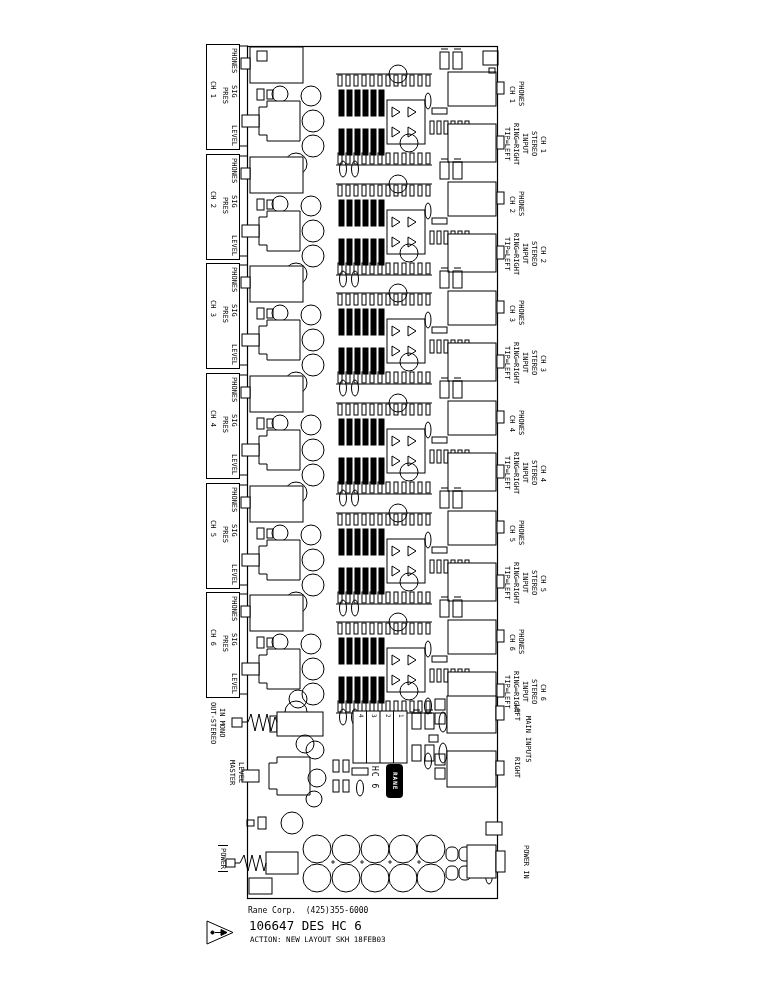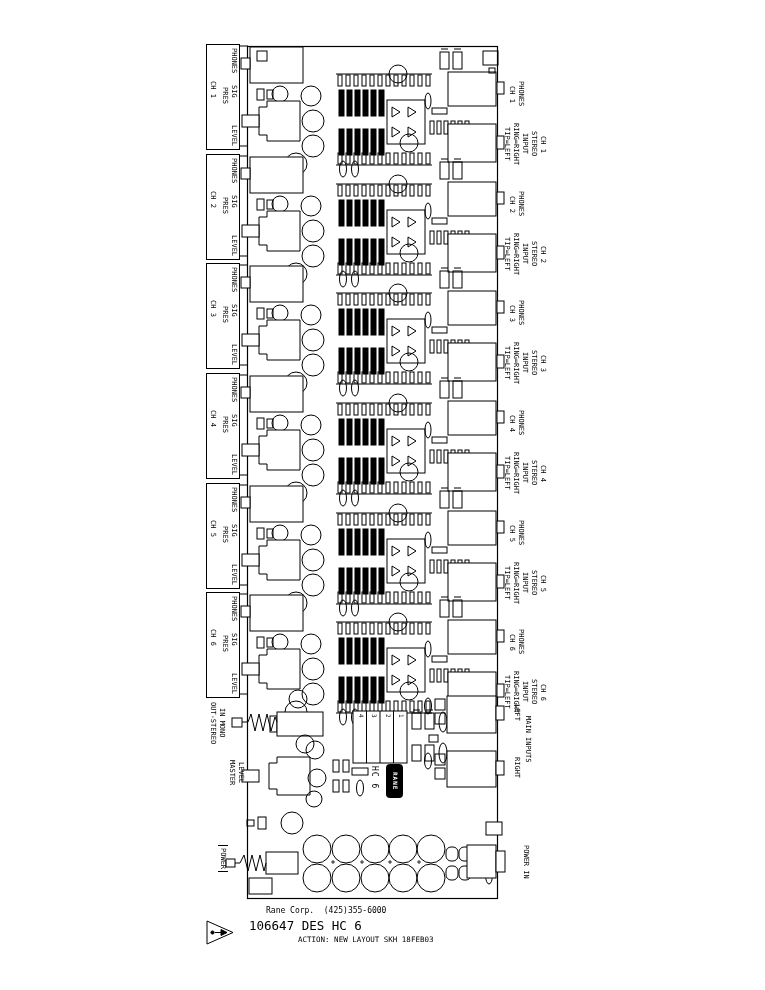--- a/index.html
+++ b/index.html
@@ -20,23 +20,23 @@
   .rl{position:absolute;display:flex;flex-direction:row;align-items:center;gap:1px;}
   .rl-phones{left:508px;height:38px;}
   .rl-stereo{left:503px;height:50px;}
   .flexcol{position:absolute;display:flex;flex-direction:column;align-items:center;gap:2px;}
   .tick{width:10px;height:1px;background:#000;}
   .ranelogo{position:absolute;left:386px;top:764px;width:17px;height:34px;background:#000;
             border-radius:4px;display:flex;align-items:center;justify-content:center;}
   .ranelogo .v{color:#fff;font-size:6px;letter-spacing:1px;font-weight:bold;}
   .dipnum{font-size:6px;}
   .hc6{font-size:8px;letter-spacing:1px;}
-  .tb1{position:absolute;left:266px;top:906px;font-size:8px;white-space:pre;}
+  .tb1{position:absolute;left:248px;top:906px;font-size:8px;white-space:pre;}
   .tb2{position:absolute;left:249px;top:918px;font-size:12.5px;white-space:pre;text-align:right;}
-  .tb3{position:absolute;left:250px;top:935px;font-size:7.5px;white-space:pre;margin-left:48px;}
+  .tb3{position:absolute;left:250px;top:935px;font-size:7.5px;white-space:pre;}
 </style>
 </head>
 <body>
 
 <div class="canvas">
 
   <svg width="765" height="990" viewBox="0 0 765 990">
     <defs>
       <g id="cluster" stroke="#000" fill="none" stroke-width="1">
 

